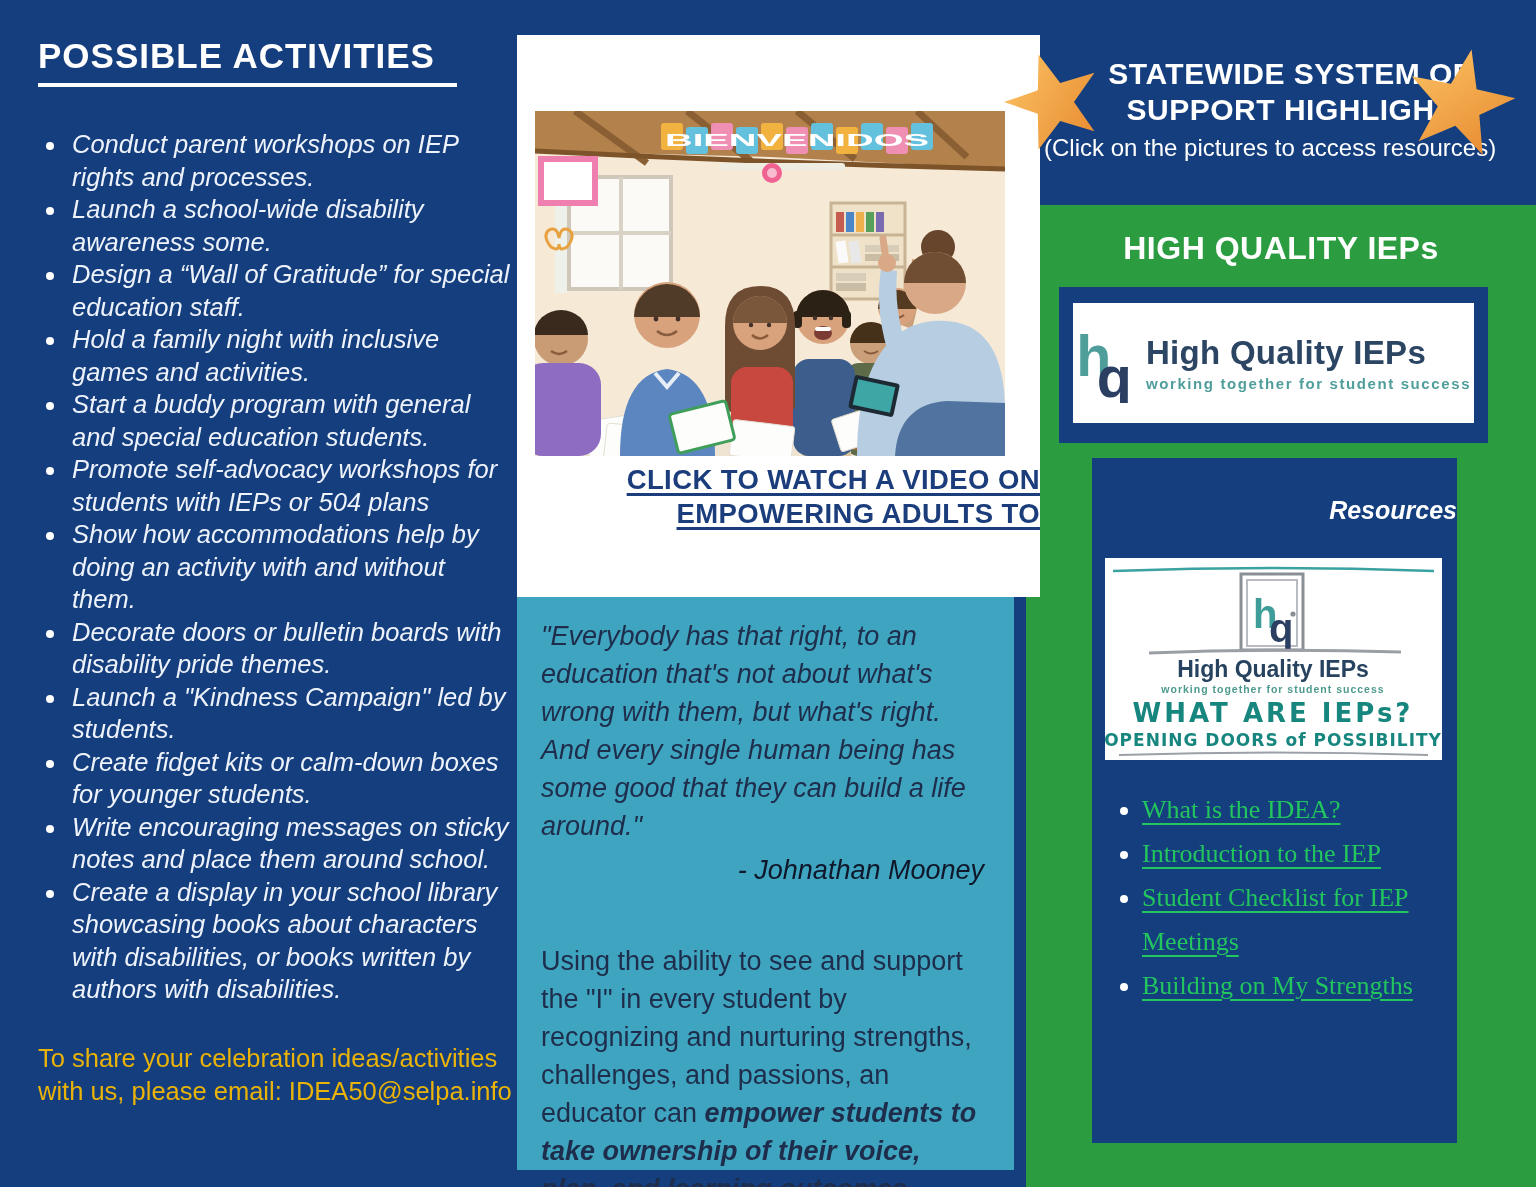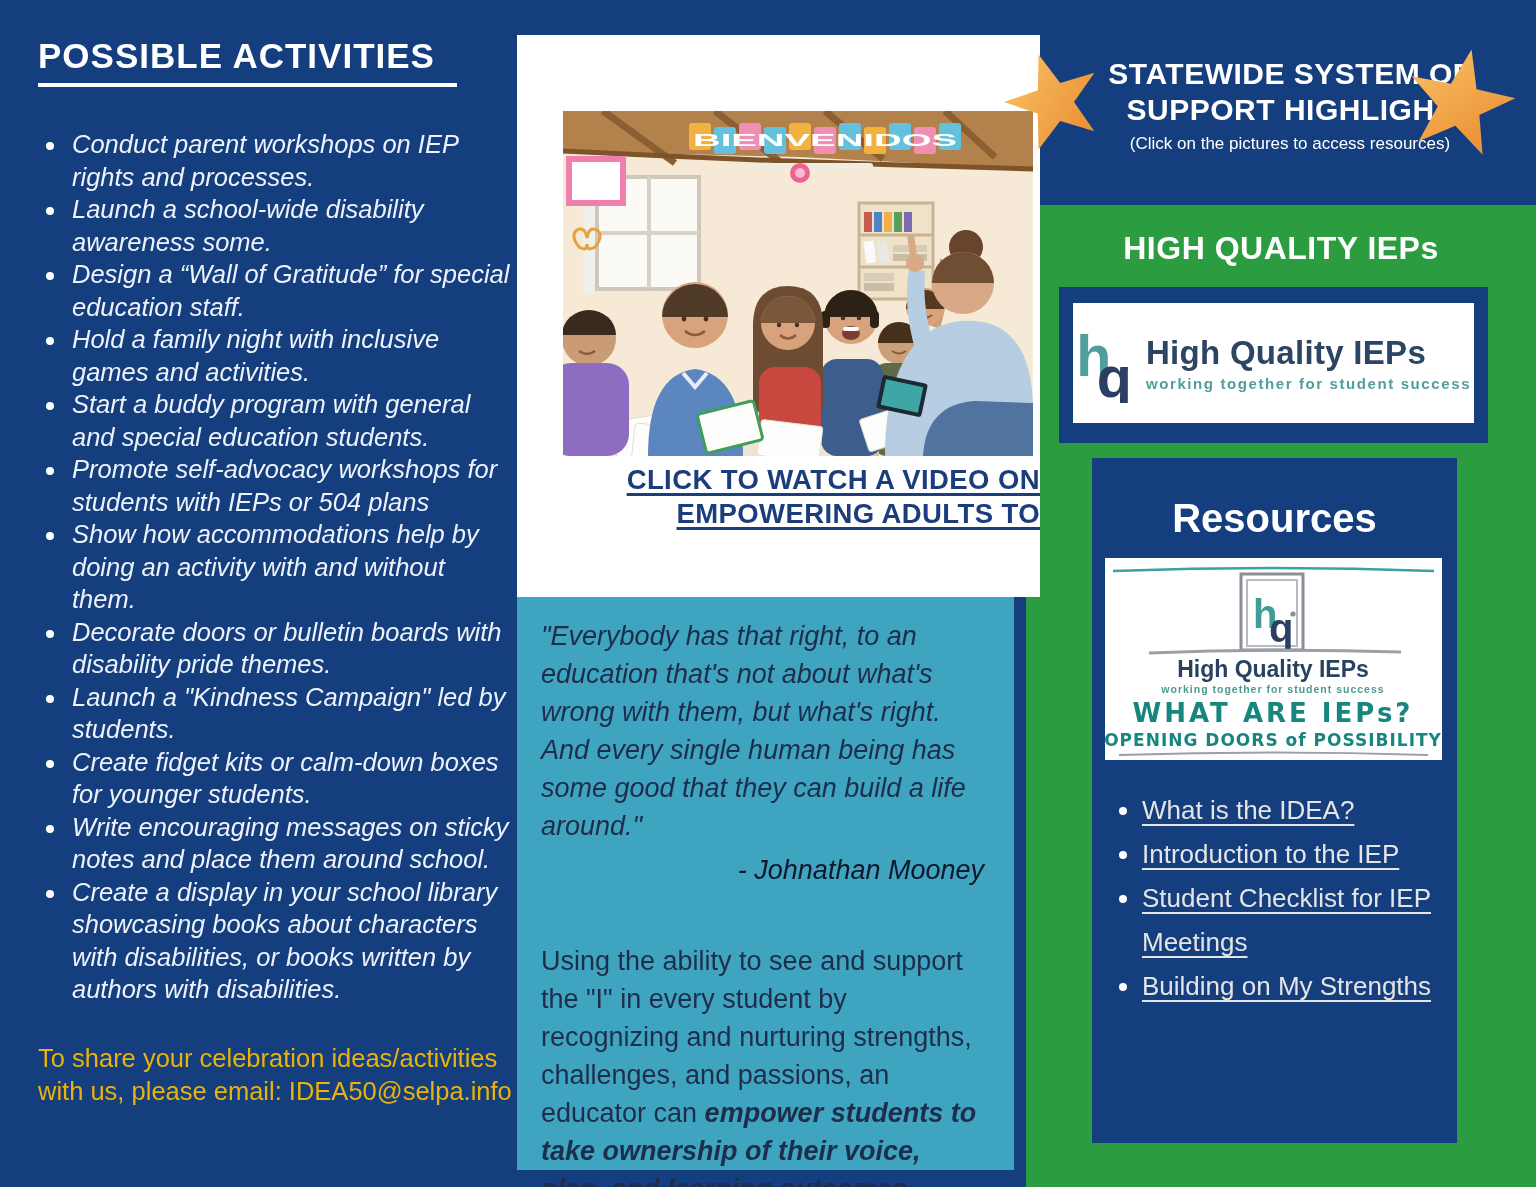--- a/index.html
+++ b/index.html
@@ -26,21 +26,21 @@
     font-size:25.5px;line-height:32.5px;color:#eef3fb;font-style:italic;
   }
   .activities li{margin:0;padding-left:4px;}
   .activities li::marker{color:#ffffff;}
   .left-footer{
     position:absolute;left:38px;top:1042px;width:478px;
     font-size:25.5px;line-height:33px;color:#eab308;
   }
 
   
-  .photo-frame{position:absolute;left:18px;top:76px;width:470px;height:345px;overflow:hidden;cursor:pointer;margin-left:28px;}
+  .photo-frame{position:absolute;left:18px;top:76px;width:470px;height:345px;overflow:hidden;cursor:pointer;}
   .video-link{
     position:absolute;left:0;top:428px;width:100%;
     text-align:right;color:#1b3d7c;font-size:27.5px;font-weight:800;letter-spacing:.4px;
     line-height:34px;cursor:pointer;
   }
   .video-link .ln{display:inline-block;text-decoration:underline;text-decoration-thickness:2.5px;text-underline-offset:4px;}
   .quote{
     padding:20px 26px 0 24px;font-size:27px;line-height:38px;font-style:italic;color:#1d2d4b;
   }
   .quote-attr{
@@ -51,22 +51,22 @@
     margin-top:56px;padding:0 24px;font-size:27px;line-height:38px;color:#1d2d4b;
   }
   .em-bold{font-weight:bold;font-style:italic;}
 
   
   .hdr-title{
     position:absolute;left:1070px;top:56px;width:440px;text-align:center;
     color:#ffffff;font-size:30px;font-weight:800;line-height:36px;letter-spacing:.5px;
   }
   .hdr-sub{
-    position:absolute;left:1044px;top:134px;width:492px;text-align:center;
-    color:#ffffff;font-size:17px;font-weight:400;
+    position:absolute;left:1044px;top:134px;width:492px;
+    color:#ffffff;font-size:24px;font-weight:400;
   }
   .star{position:absolute;width:104px;height:104px;}
   .star-left{left:1002px;top:50px;transform:rotate(-18deg);}
   .star-right{left:1402px;top:46px;width:116px;height:116px;transform:rotate(12deg);}
   .section-heading{
     position:absolute;left:1026px;top:230px;width:510px;text-align:center;
     color:#ffffff;font-size:32px;font-weight:800;letter-spacing:.5px;
   }
   .logo-box{
     position:absolute;left:1059px;top:287px;width:429px;height:156px;background:#143e7e;cursor:pointer;
@@ -74,27 +74,27 @@
   .logo-card{
     position:absolute;left:14px;top:16px;width:401px;height:120px;background:#ffffff;
     display:flex;align-items:center;justify-content:center;gap:12px;
   }
   .logo-text .brand{font-size:33px;font-weight:800;color:#2b4563;letter-spacing:.3px;}
   .logo-text .tagline{font-size:15px;font-weight:700;color:#4f9e9b;letter-spacing:1.6px;margin-top:3px;}
   .resources-box{
     position:absolute;left:1092px;top:458px;width:365px;height:685px;background:#143e7e;
   }
   .resources-heading{
-    position:absolute;left:0;top:38px;width:100%;text-align:center;
-    color:#ffffff;font-size:40px;font-weight:800;
+    position:absolute;left:0;top:38px;width:100%;text-align:right;
+    color:#ffffff;font-size:25px;font-weight:800;font-style:italic;
   }
   .door-card{position:absolute;left:13px;top:100px;width:337px;height:202px;background:#fff;cursor:pointer;}
   .resource-links{
     position:absolute;left:20px;top:330px;width:320px;margin:0;padding:0 0 0 30px;
-    color:#e5e5e5;font-size:26px;line-height:44px;
+    color:#22c55e;font-size:26px;line-height:44px;font-family:Liberation Serif, serif;
   }
   .resource-links li{margin:0;cursor:pointer;}
   .resource-links li::marker{color:#ffffff;}
   .resource-links .lk{text-decoration:underline;text-decoration-thickness:2px;text-underline-offset:5px;}
 </style>
 </head>
 <body>
 
 <div id="page">
 

